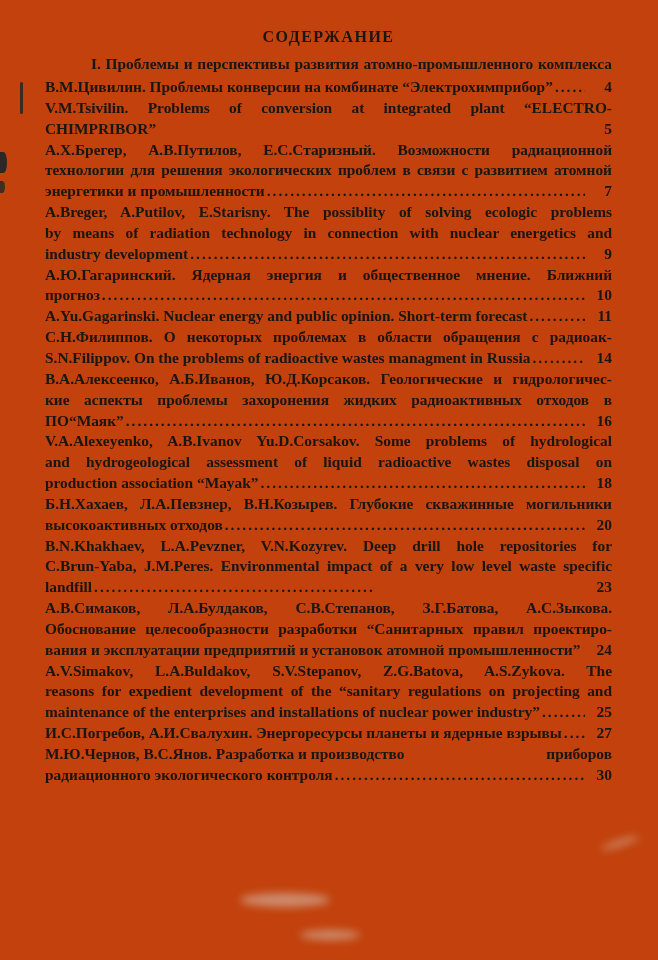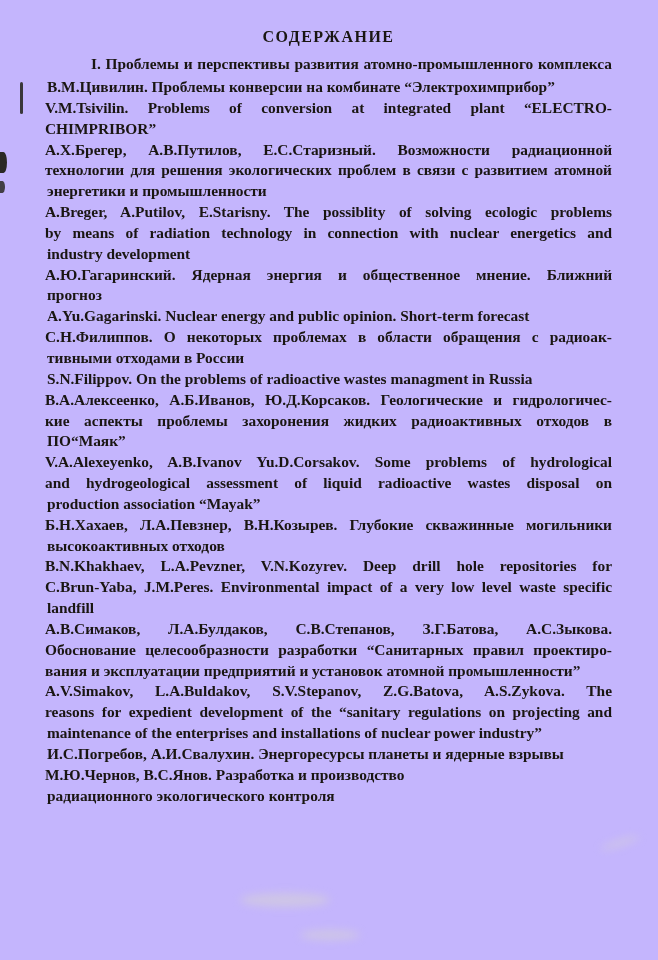--- a/index.html
+++ b/index.html
@@ -4,21 +4,21 @@
 <style>
   html, body { margin: 0; padding: 0; }
   body {
     width: 658px; height: 960px;
     background: #ffffff;
     font-family: "Liberation Serif", "DejaVu Serif", serif;
     position: relative; overflow: hidden;
   }
   .page {
     position: absolute; left: 0; top: 0; width: 658px; height: 960px;
-    background: #c4b5fd;
+    background: #c2410c;
     color: #1a1612;
     font-weight: 700;
   }
   .content {
     position: absolute; left: 45px; top: 27px; width: 567px;
   }
   .title {
     text-align: center;
     font-size: 16px;
     letter-spacing: 1.5px;
@@ -34,21 +34,20 @@
     text-align: justify;
     text-align-last: justify;
     overflow: hidden;
   }
   .rows { margin-top: 3px; }
   .row {
     font-size: 15.4px;
     line-height: 20.85px;
     height: 20.85px;
     overflow: hidden;
-    flex-direction: column;
   }
   .row.dp, .row.ds, .row.sp, .row.split {
     display: flex;
     align-items: baseline;
     white-space: nowrap;
   }
   .row.j {
     display: block;
     text-align: justify;
     text-align-last: justify;
@@ -128,25 +127,20 @@
           <span class="dots"></span>
           <span class="pg">10</span>
         </div>
         <div class="row dp">
           <span class="t">A.Yu.Gagarinski. Nuclear energy and public opinion. Short-term forecast</span>
           <span class="dots"></span>
           <span class="pg">11</span>
         </div>
         <div class="row j"><span class="t">С.Н.Филиппов. О некоторых проблемах в области обращения с радиоак-</span></div>
         <div class="row dp">
-          <span class="t">тивными отходами в России</span>
-          <span class="dots"></span>
-          <span class="pg">13</span>
-        </div>
-        <div class="row dp">
           <span class="t">S.N.Filippov. On the problems of radioactive wastes managment in Russia</span>
           <span class="dots"></span>
           <span class="pg">14</span>
         </div>
         <div class="row j"><span class="t">В.А.Алексеенко, А.Б.Иванов, Ю.Д.Корсаков. Геологические и гидрологичес-</span></div>
         <div class="row j"><span class="t">кие аспекты проблемы захоронения жидких радиоактивных отходов в</span></div>
         <div class="row dp">
           <span class="t">ПО“Маяк”</span>
           <span class="dots"></span>
           <span class="pg">16</span>

